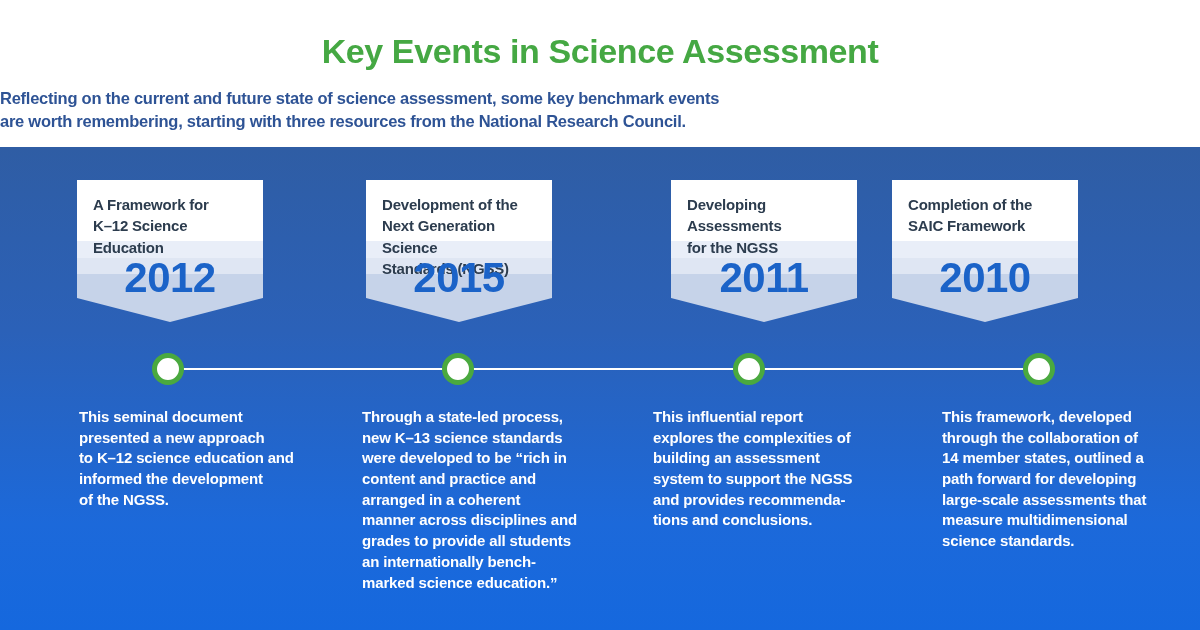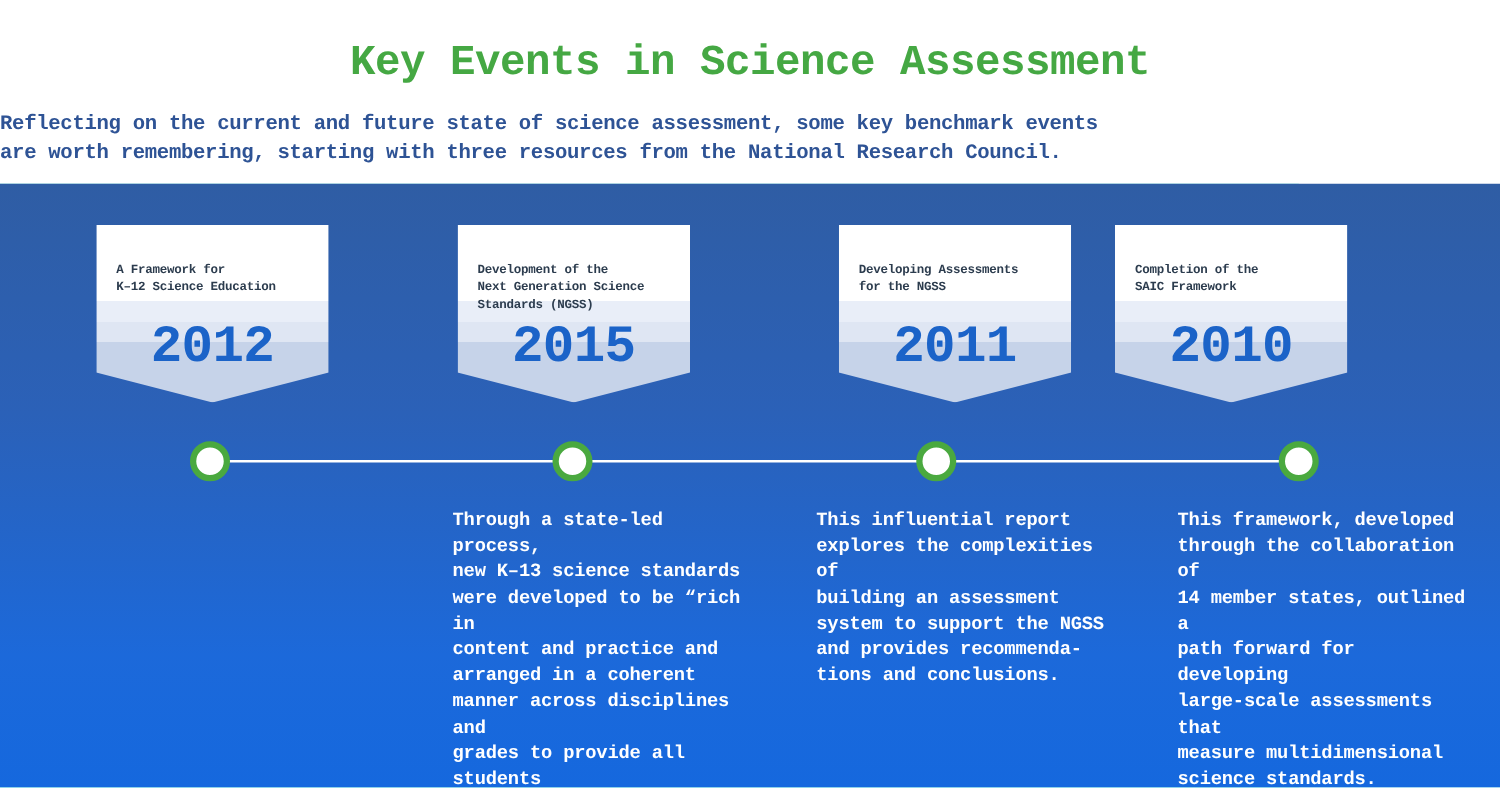--- a/index.html
+++ b/index.html
@@ -7,22 +7,21 @@
   html, body {
     width:1200px; height:630px;
     font-family:"Liberation Sans", sans-serif;
     background:#ffffff;
     overflow:hidden;
   }
 
   #infographic {
     position:relative;
     width:1039px; height:630px;
-    background:#5eead4;
-    font-family:Liberation Mono, monospace;
+    background:#a3a3a3;
   }
 
   
   .header {
     position:absolute;
     left:0; top:0;
     width:1200px; height:147px;
     background:#ffffff;
   }
 
@@ -93,27 +92,26 @@
         #dfe6f3 78px, #dfe6f3 94px,
         #c6d3e9 94px, #c6d3e9 142px);
     -webkit-clip-path: polygon(0 0, 100% 0, 100% 118px, 50% 142px, 0 118px);
     clip-path: polygon(0 0, 100% 0, 100% 118px, 50% 142px, 0 118px);
   }
 
   .card-title {
     position:absolute;
     left:16px; top:14px;
     width:160px;
-    font-size:10px;
+    font-size:15px;
     font-weight:bold;
     letter-spacing:-0.2px;
     color:#2c3c4e;
     line-height:1.42;
     white-space:pre-line;
-    margin-top:16px;
   }
 
   .card-year {
     position:absolute;
     left:0; top:77px;
     width:186px;
     text-align:center;
     font-size:42px;
     font-weight:bold;
     letter-spacing:-0.5px;
@@ -179,20 +177,25 @@
     </div>
 
     <div class="card" style="left:892px;">
       <div class="card-inner">
         <div class="card-title">Completion of the
 SAIC Framework</div>
         <div class="card-year">2010</div>
       </div>
     </div>
 
+    <div class="desc" style="left:79px; width:230px;">This seminal document
+presented a new approach
+to K–12 science education and
+informed the development
+of the NGSS.</div>
 
     <div class="desc" style="left:362px; width:238px;">Through a state-led process,
 new K–13 science standards
 were developed to be “rich in
 content and practice and
 arranged in a coherent
 manner across disciplines and
 grades to provide all students
 an internationally bench-
 marked science education.”</div>

